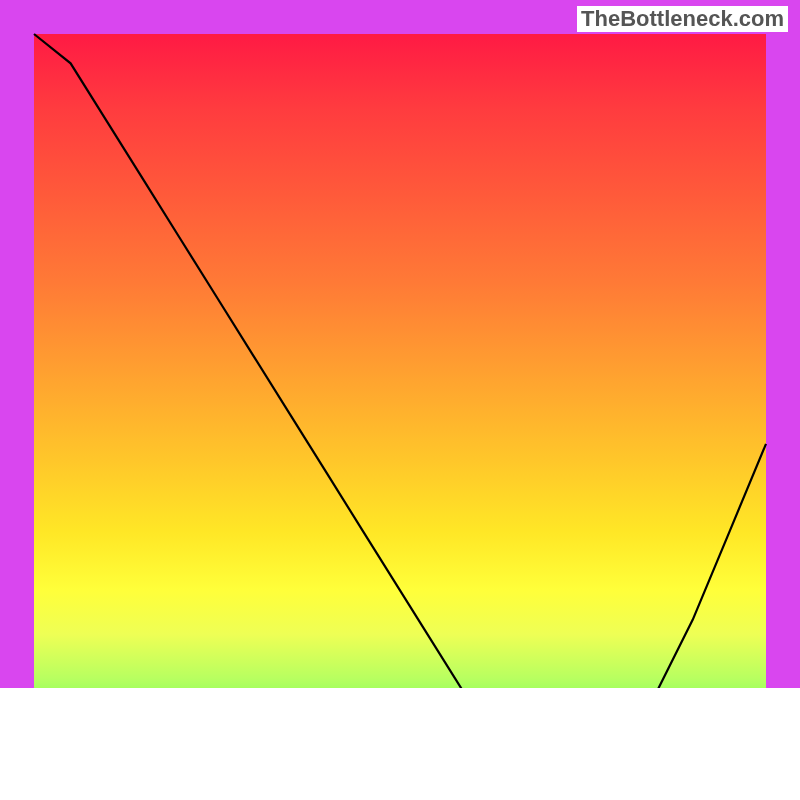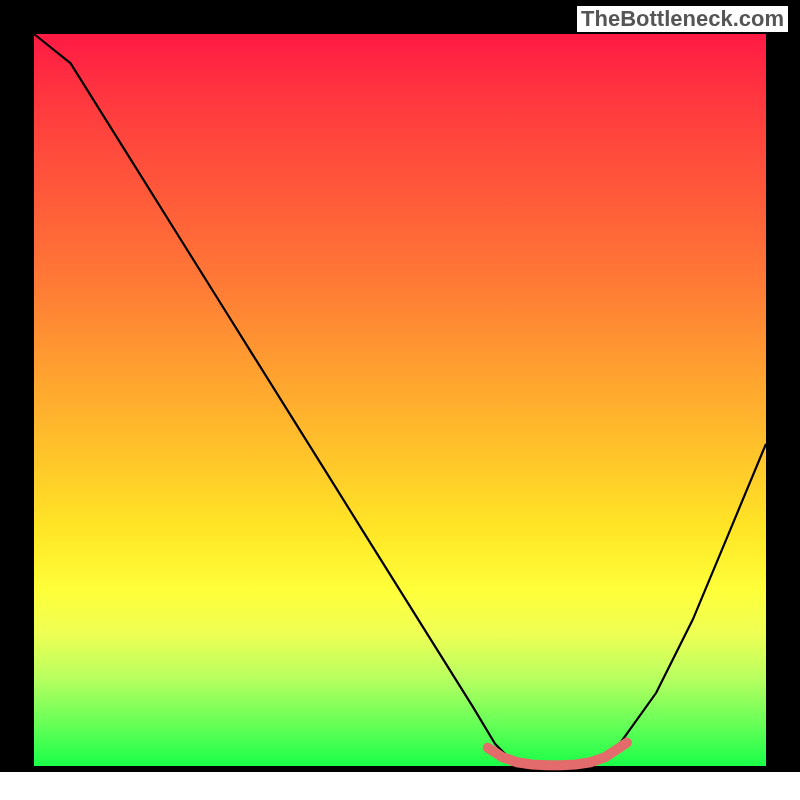--- a/index.html
+++ b/index.html
@@ -3,23 +3,23 @@
 <meta charset="utf-8">
 <style>
   body {
     margin: 0;
     padding: 0;
     background: #ffffff;
     font-family: Arial, Helvetica, sans-serif;
   }
   .wrap {
     width: 800px;
-    height: 772px;
+    height: 688px;
     position: relative;
-    background: #000000;
+    background: #d946ef;
   }
   .watermark {
     position: absolute;
     top: 6px;
     right: 12px;
     color: #555;
     font-size: 22px;
     font-weight: 600;
     z-index: 10;
     background: #fff;

